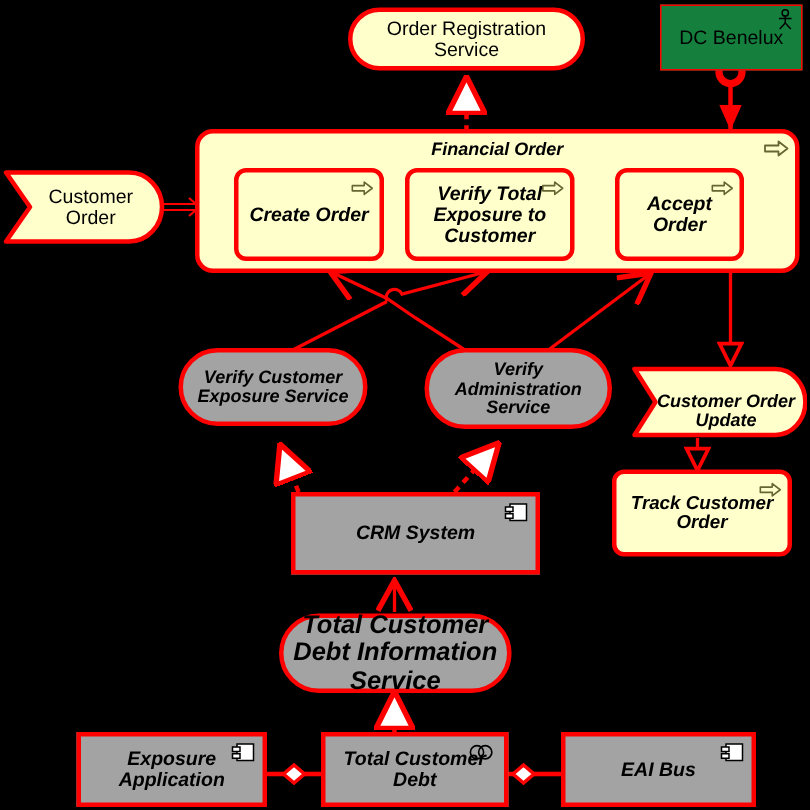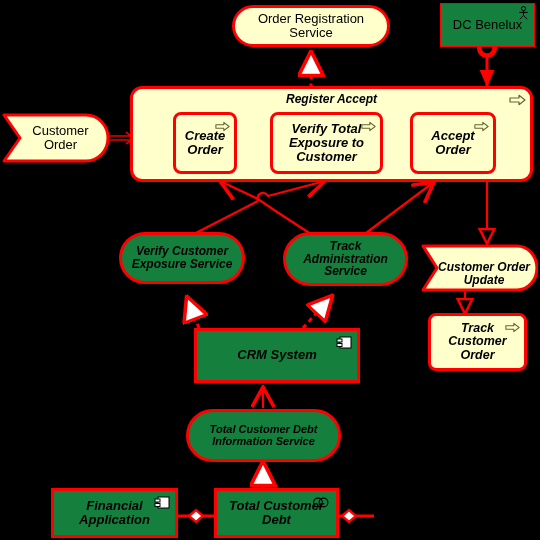--- a/index.html
+++ b/index.html
@@ -34,21 +34,21 @@
   }
   .lbl {
     display: block;
     line-height: 1.08;
     padding: 0 3px;
   }
 
   
   .biz      { background: #FFFFCC; border: 3px solid #FF0000; }
   .biz-thin { background: #15803d; border: 1.5px solid #FF0000; }
-  .app      { background: #15803d; border: 3px solid #FF0000; }
+  .app      { background: #a3a3a3; border: 3px solid #FF0000; }
 
   
   .rounded-sm { border-radius: 8px; }
   .rounded-lg { border-radius: 12px; }
   .pill       { border-radius: 999px; }
   .sharp      { border-radius: 0; }
 
   
   .objshape {
     background: transparent;
@@ -224,29 +224,29 @@
   </div>
 
   <div class="node objshape" style="left:2px; top:113px; width:108px; height:50px;">
     <svg class="objsvg" width="108" height="50" viewBox="0 0 108 50">
       <path d="M2,2 L84,2 A22,23 0 0 1 84,48 L2,48 L18,25 Z" fill="#FFFFCC" stroke="#FF0000" stroke-width="3" stroke-linejoin="round"></path>
     </svg>
     <span class="objtext lbl t-plain" style="font-size:13px; padding-left:12px;">Customer Order</span>
   </div>
 
   <div class="node biz rounded-lg grp" style="left:130px; top:86px; width:403px; height:96px;">
-    <span class="group-title">Register Accept</span>
+    <span class="group-title">Financial Order</span>
     <span class="icon icon-process">
       <svg width="17" height="12" viewBox="0 0 17 12">
         <path d="M1,4 L10,4 L10,1.3 L16,6 L10,10.7 L10,8 L1,8 Z" fill="#FFFFCC" stroke="#666633" stroke-width="1.2" stroke-linejoin="round"></path>
       </svg>
     </span>
   </div>
 
-  <div class="node biz rounded-sm" style="left:156px; top:112px; width:64px; height:62px;margin-left:17px;">
+  <div class="node biz rounded-sm" style="left:156px; top:112px; width:100px; height:62px;">
     <span class="lbl t-italic-bold" style="font-size:13px;">Create Order</span>
     <span class="icon icon-process">
       <svg width="15" height="11" viewBox="0 0 17 12">
         <path d="M1,4 L10,4 L10,1.3 L16,6 L10,10.7 L10,8 L1,8 Z" fill="#FFFFCC" stroke="#666633" stroke-width="1.2" stroke-linejoin="round"></path>
       </svg>
     </span>
   </div>
 
   <div class="node biz rounded-sm" style="left:270px; top:112px; width:113px; height:62px;">
     <span class="lbl t-italic-bold" style="font-size:13px;">Verify Total Exposure to Customer</span>
@@ -264,69 +264,79 @@
         <path d="M1,4 L10,4 L10,1.3 L16,6 L10,10.7 L10,8 L1,8 Z" fill="#FFFFCC" stroke="#666633" stroke-width="1.2" stroke-linejoin="round"></path>
       </svg>
     </span>
   </div>
 
   <div class="node app pill" style="left:119px; top:232px; width:126px; height:52px;">
     <span class="lbl t-italic-bold" style="font-size:12px;">Verify Customer Exposure Service</span>
   </div>
 
   <div class="node app pill" style="left:283px; top:232px; width:125px; height:54px;">
-    <span class="lbl t-italic-bold" style="font-size:12px;">Track Administration Service</span>
+    <span class="lbl t-italic-bold" style="font-size:12px;">Verify Administration Service</span>
   </div>
 
   <div class="node objshape" style="left:421px; top:244px; width:117px; height:60px;">
     <svg class="objsvg" width="117" height="48" viewBox="0 0 117 48">
       <path d="M2,2 L96,2 A19,21 0 0 1 96,46 L2,46 L16,24 Z" fill="#FFFFCC" stroke="#FF0000" stroke-width="3" stroke-linejoin="round"></path>
     </svg>
     <span class="objtext lbl t-italic-bold" style="font-size:12px; padding-left:12px;">Customer Order Update</span>
   </div>
 
-  <div class="node biz rounded-sm" style="left:428px; top:313px; width:99px; height:58px;">
+  <div class="node biz rounded-sm" style="left:408px; top:313px; width:120px; height:58px;">
     <span class="lbl t-italic-bold" style="font-size:12.5px;">Track Customer Order</span>
     <span class="icon icon-process">
       <svg width="15" height="11" viewBox="0 0 17 12">
         <path d="M1,4 L10,4 L10,1.3 L16,6 L10,10.7 L10,8 L1,8 Z" fill="#FFFFCC" stroke="#666633" stroke-width="1.2" stroke-linejoin="round"></path>
       </svg>
     </span>
   </div>
 
   <div class="node app sharp" style="left:194px; top:328px; width:166px; height:55px;">
     <span class="lbl t-italic-bold" style="font-size:13px;">CRM System</span>
     <span class="icon icon-comp">
       <svg width="16" height="13" viewBox="0 0 16 13">
         <rect x="4" y="1" width="11" height="11" fill="#FFFFFF" stroke="#000" stroke-width="1"></rect>
         <rect x="1" y="3" width="5" height="3" fill="#FFFFFF" stroke="#000" stroke-width="1"></rect>
         <rect x="1" y="7.5" width="5" height="3" fill="#FFFFFF" stroke="#000" stroke-width="1"></rect>
       </svg>
     </span>
   </div>
 
   <div class="node app pill" style="left:186px; top:409px; width:155px; height:53px;">
-    <span class="lbl t-italic-bold" style="font-size:11px;">Total Customer Debt Information Service</span>
+    <span class="lbl t-italic-bold" style="font-size:17px;">Total Customer Debt Information Service</span>
   </div>
 
   <div class="node app sharp" style="left:51px; top:488px; width:127px; height:50px;">
-    <span class="lbl t-italic-bold" style="font-size:13px;">Financial Application</span>
+    <span class="lbl t-italic-bold" style="font-size:13px;">Exposure Application</span>
     <span class="icon icon-comp">
       <svg width="16" height="13" viewBox="0 0 16 13">
         <rect x="4" y="1" width="11" height="11" fill="#FFFFFF" stroke="#000" stroke-width="1"></rect>
         <rect x="1" y="3" width="5" height="3" fill="#FFFFFF" stroke="#000" stroke-width="1"></rect>
         <rect x="1" y="7.5" width="5" height="3" fill="#FFFFFF" stroke="#000" stroke-width="1"></rect>
       </svg>
     </span>
   </div>
 
   <div class="node app sharp" style="left:214px; top:488px; width:125px; height:50px;">
     <span class="lbl t-italic-bold" style="font-size:13px;">Total Customer Debt</span>
     <span class="icon icon-collab">
       <svg width="18" height="11" viewBox="0 0 18 11">
         <circle cx="6" cy="5.5" r="4.4" fill="none" stroke="#000" stroke-width="1.1"></circle>
         <circle cx="11.5" cy="5.5" r="4.4" fill="none" stroke="#000" stroke-width="1.1"></circle>
       </svg>
     </span>
   </div>
 
+  <div class="node app sharp" style="left:374px; top:488px; width:130px; height:50px;">
+    <span class="lbl t-italic-bold" style="font-size:13px;">EAI Bus</span>
+    <span class="icon icon-comp">
+      <svg width="16" height="13" viewBox="0 0 16 13">
+        <rect x="4" y="1" width="11" height="11" fill="#FFFFFF" stroke="#000" stroke-width="1"></rect>
+        <rect x="1" y="3" width="5" height="3" fill="#FFFFFF" stroke="#000" stroke-width="1"></rect>
+        <rect x="1" y="7.5" width="5" height="3" fill="#FFFFFF" stroke="#000" stroke-width="1"></rect>
+      </svg>
+    </span>
+  </div>
 
 </div>
 
 </body></html>

